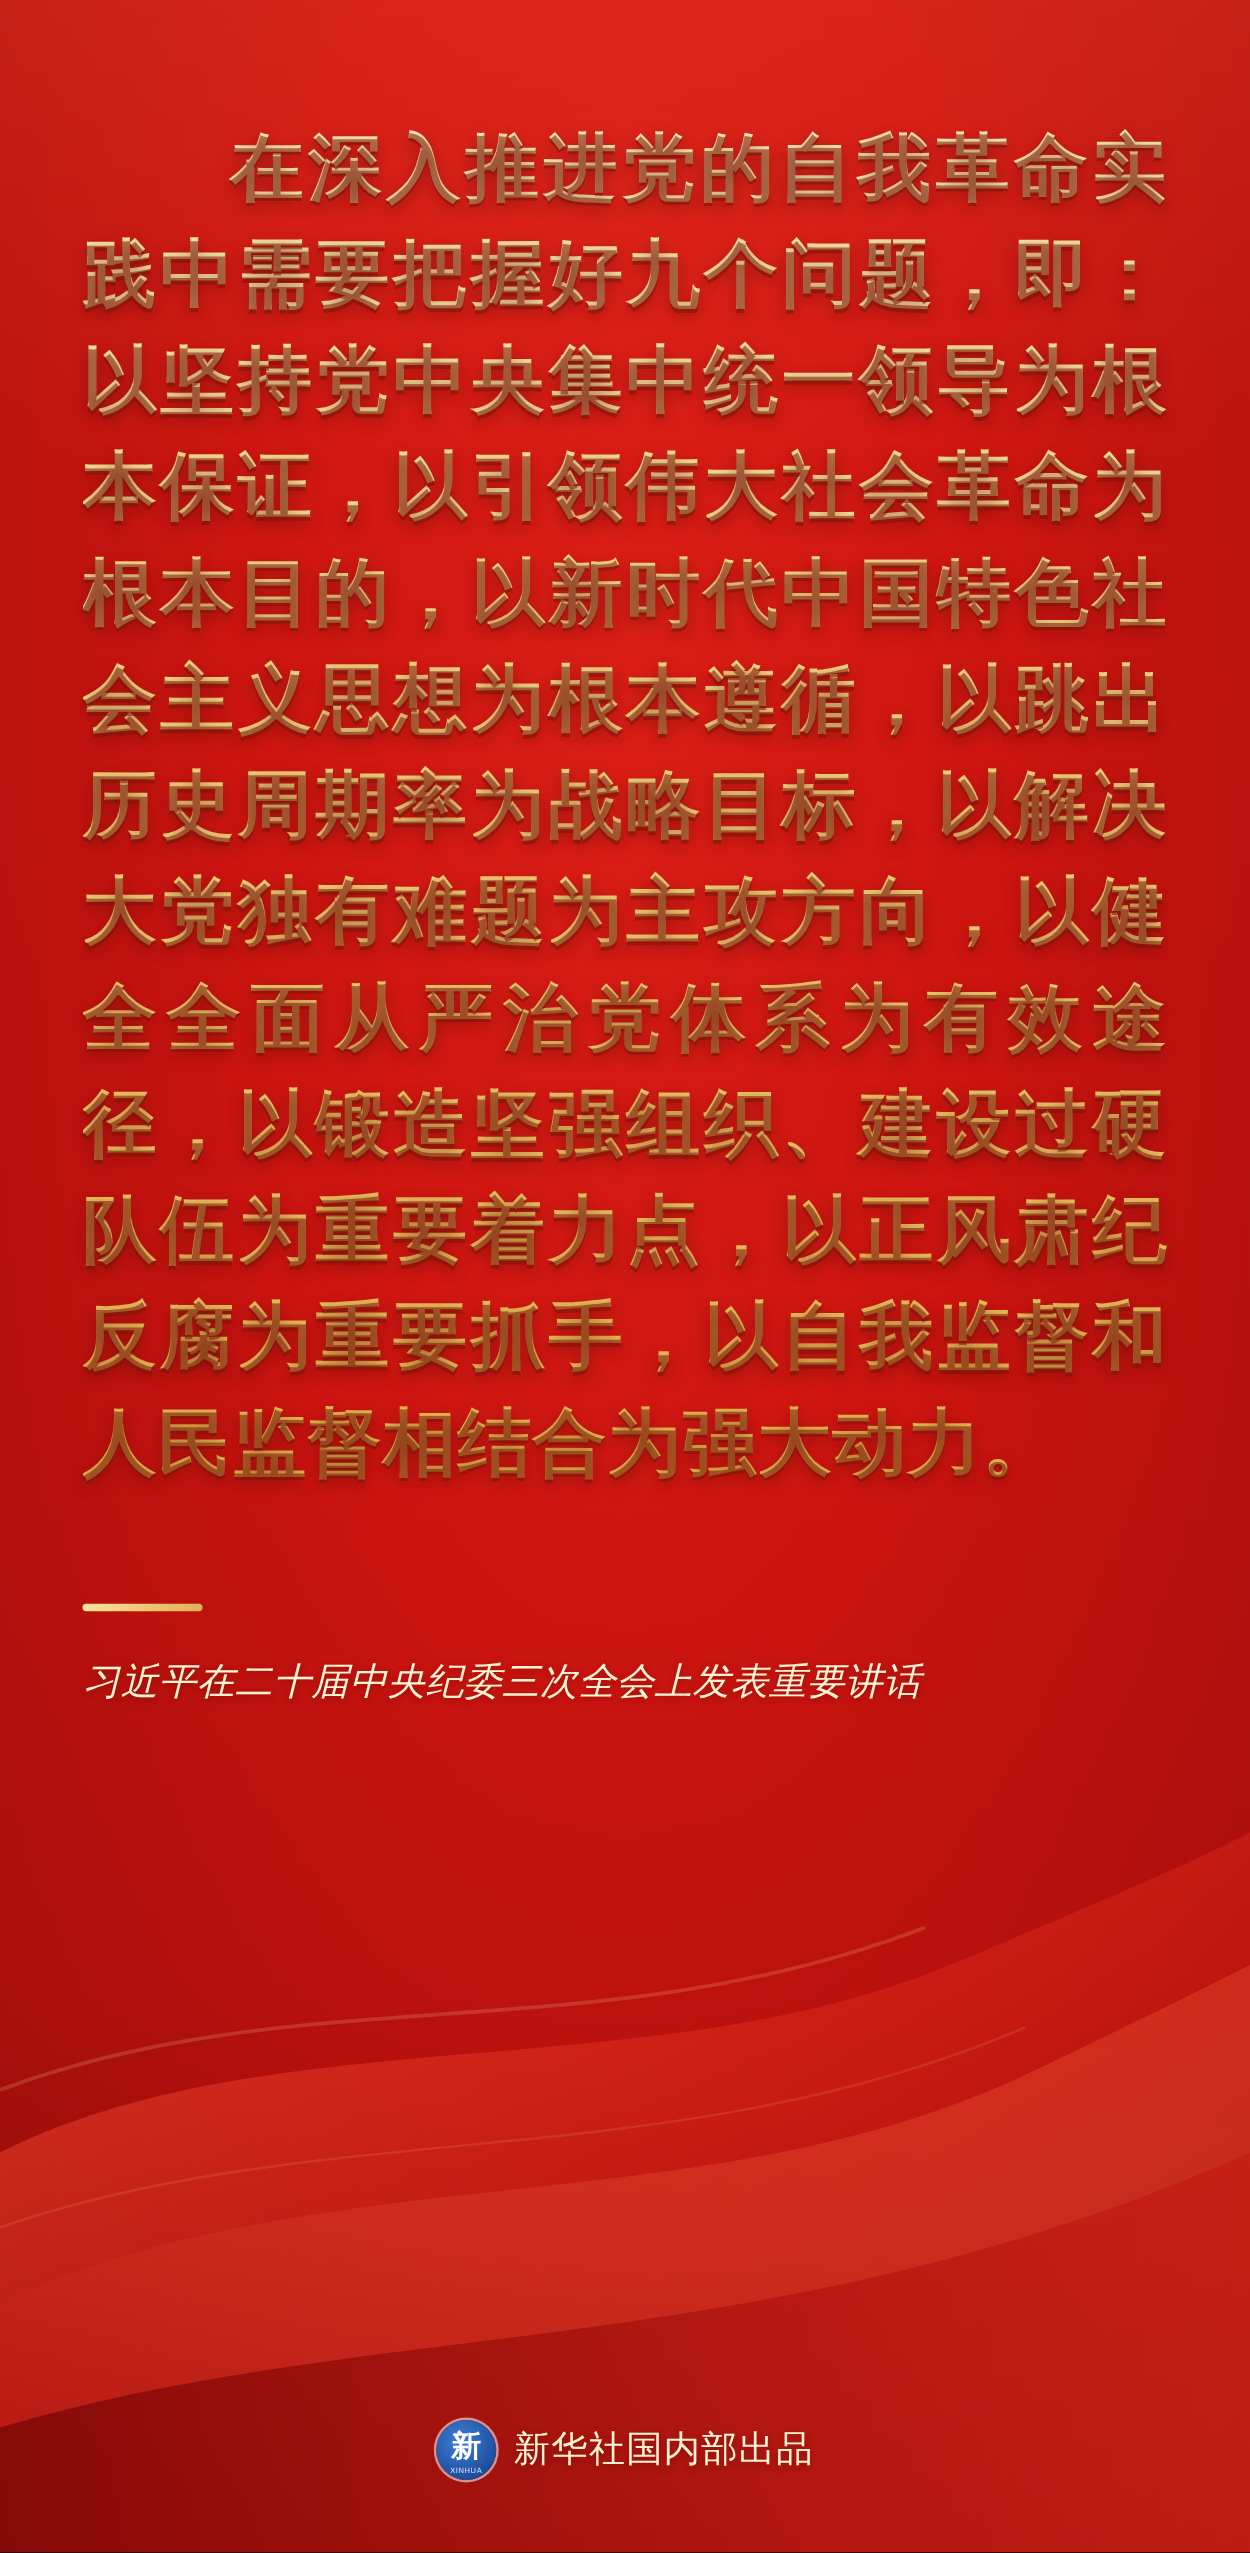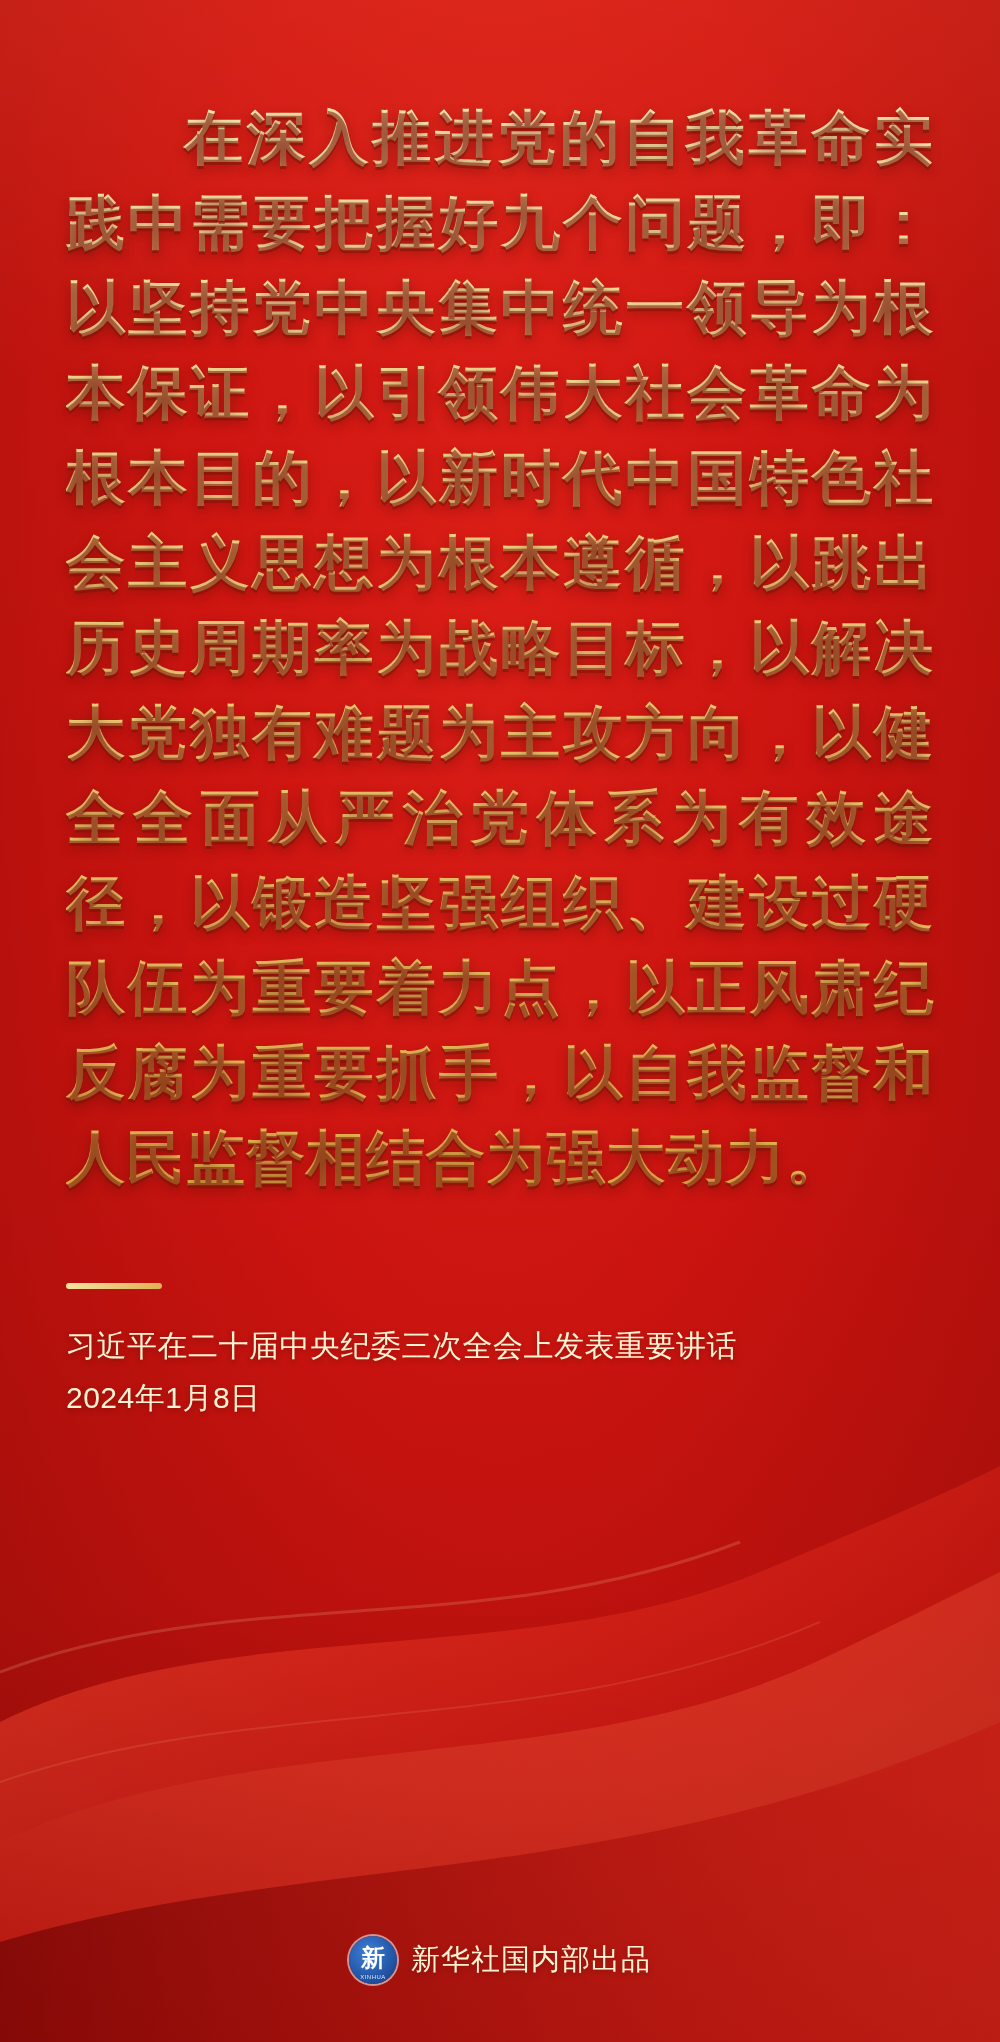--- a/index.html
+++ b/index.html
@@ -26,20 +26,21 @@
       linear-gradient(0deg, rgba(120,8,6,0.55) 0%, rgba(140,10,8,0.15) 22%, rgba(0,0,0,0) 45%);
     pointer-events: none;
   }
   .quote-wrap {
     position: absolute;
     left: 0;
     top: 96px;
     width: 1000px;
     padding: 0 66px;
     box-sizing: border-box;
+    font-family: Liberation Mono, monospace;
   }
   .quote-text {
     color: #f7dc8a;
     font-size: 59px;
     line-height: 85px;
     letter-spacing: 1px;
     font-weight: 700;
     text-indent: 118px;
     text-align: justify;
     text-shadow:
@@ -58,20 +59,21 @@
     height: 6px;
     background: linear-gradient(90deg, #f8e3a0 0%, #e2b košik 100%);
     background: linear-gradient(90deg, #f8e3a0 0%, #e0b054 100%);
     border-radius: 3px;
   }
   .attribution {
     position: absolute;
     left: 66px;
     top: 1320px;
     width: 870px;
+    font-style: italic;
   }
   .attribution .line {
     color: #fdf3d2;
     font-family: "Liberation Sans", "DejaVu Sans", sans-serif;
     font-size: 30px;
     line-height: 52px;
     letter-spacing: 0.5px;
     text-shadow: 0 2px 5px rgba(100, 12, 5, 0.5);
   }
   
@@ -138,21 +140,20 @@
   <div class="bg-sheen"></div>
 
   <div class="quote-wrap">
     <div class="quote-text">在深入推进党的自我革命实践中需要把握好九个问题，即：以坚持党中央集中统一领导为根本保证，以引领伟大社会革命为根本目的，以新时代中国特色社会主义思想为根本遵循，以跳出历史周期率为战略目标，以解决大党独有难题为主攻方向，以健全全面从严治党体系为有效途径，以锻造坚强组织、建设过硬队伍为重要着力点，以正风肃纪反腐为重要抓手，以自我监督和人民监督相结合为强大动力。</div>
   </div>
 
   <div class="divider"></div>
 
   <div class="attribution">
     <div class="line">习近平在二十届中央纪委三次全会上发表重要讲话</div>
-    <div class="line">2024年1月8日</div>
   </div>
 
   <div class="ribbons">
     <svg width="1000" height="620" viewBox="0 0 1000 620" xmlns="http://www.w3.org/2000/svg">
       <defs>
         <linearGradient id="rib1" x1="0" y1="0" x2="1" y2="1">
           <stop offset="0%" stop-color="#ff5a3c" stop-opacity="0.55"></stop>
           <stop offset="60%" stop-color="#e02217" stop-opacity="0.35"></stop>
           <stop offset="100%" stop-color="#8d0c08" stop-opacity="0.5"></stop>
         </linearGradient>

